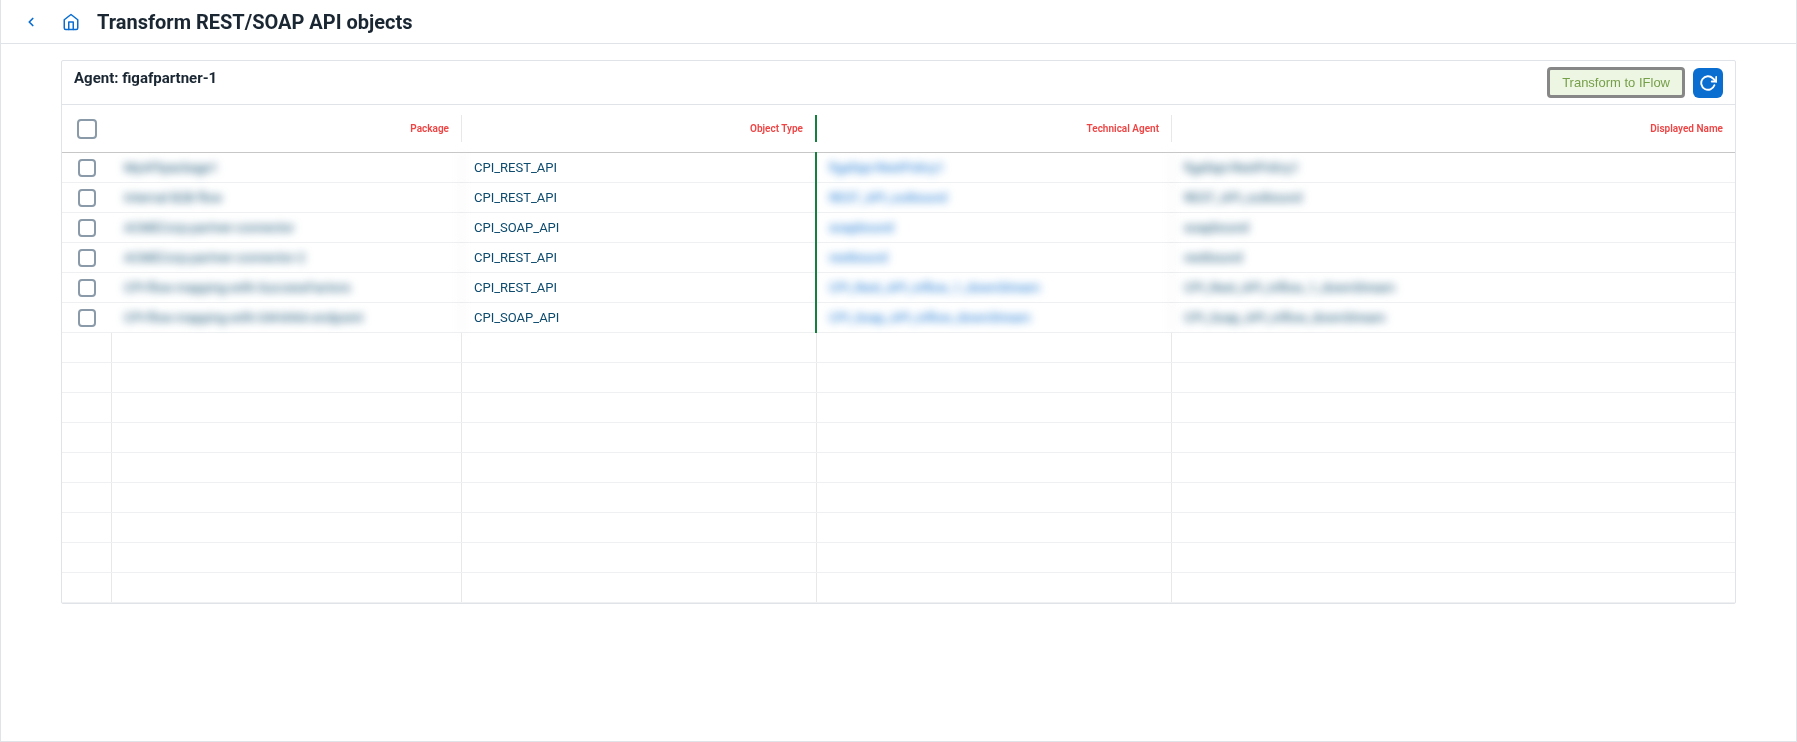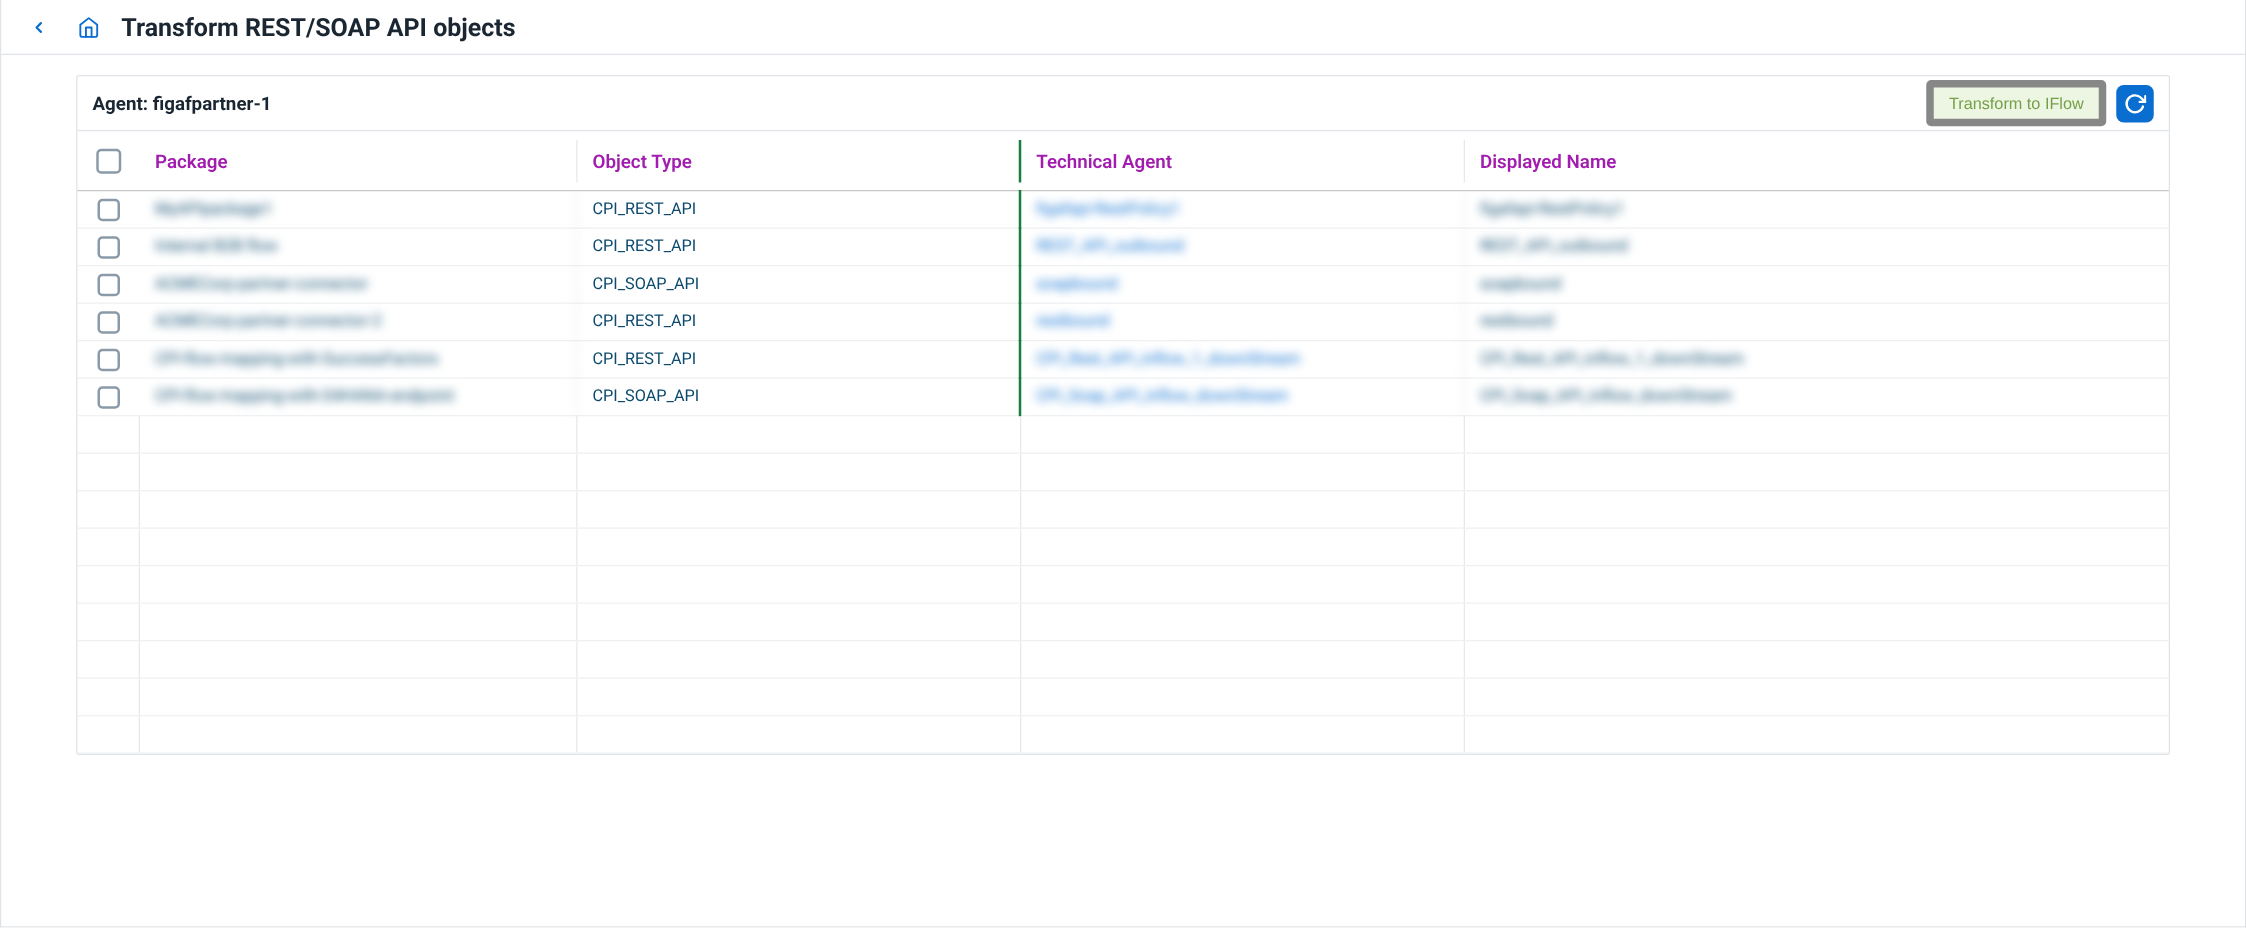--- a/index.html
+++ b/index.html
@@ -56,40 +56,39 @@
     .content-area {
       padding: 16px 60px 16px 60px;
     }
     .panel {
       background: #fff;
       border: 1px solid #e0e4e8;
       border-radius: 2px;
     }
     .panel-header {
       display: flex;
-      align-items: center;
       justify-content: space-between;
       padding: 8px 12px;
       border-bottom: 1px solid #e0e4e8;
       height: 44px;
     }
     .agent-label {
       font-size: 15px;
       font-weight: 700;
       color: #1a2733;
     }
     .header-actions {
       display: flex;
       align-items: center;
       gap: 8px;
     }
     .transform-btn {
       background: #eaf5de;
       color: #5e8f29;
-      border: 6px solid #737373;
+      border: 3px solid #737373;
       padding: 5px 12px;
       font-size: 13px;
       border-radius: 4px;
       cursor: pointer;
       white-space: nowrap;
       opacity: 0.85;
     }
     .refresh-btn {
       width: 30px;
       height: 30px;
@@ -129,22 +128,23 @@
       flex: 0 0 355px;
       padding: 8px 12px;
       border-right: 1px solid #e8e8e8;
     }
     .display-col {
       flex: 1;
       padding: 8px 12px;
     }
     .th {
       font-weight: 600;
-      font-size: 15px;
-      color: #a21caf;
+      font-size: 10px;
+      color: #ef4444;
+      text-align: right;
     }
     .data-row {
       display: flex;
       border-bottom: 1px solid #eef0f2;
       height: 30px;
       align-items: center;
     }
     .empty-row {
       display: flex;
       border-bottom: 1px solid #eef0f2;

